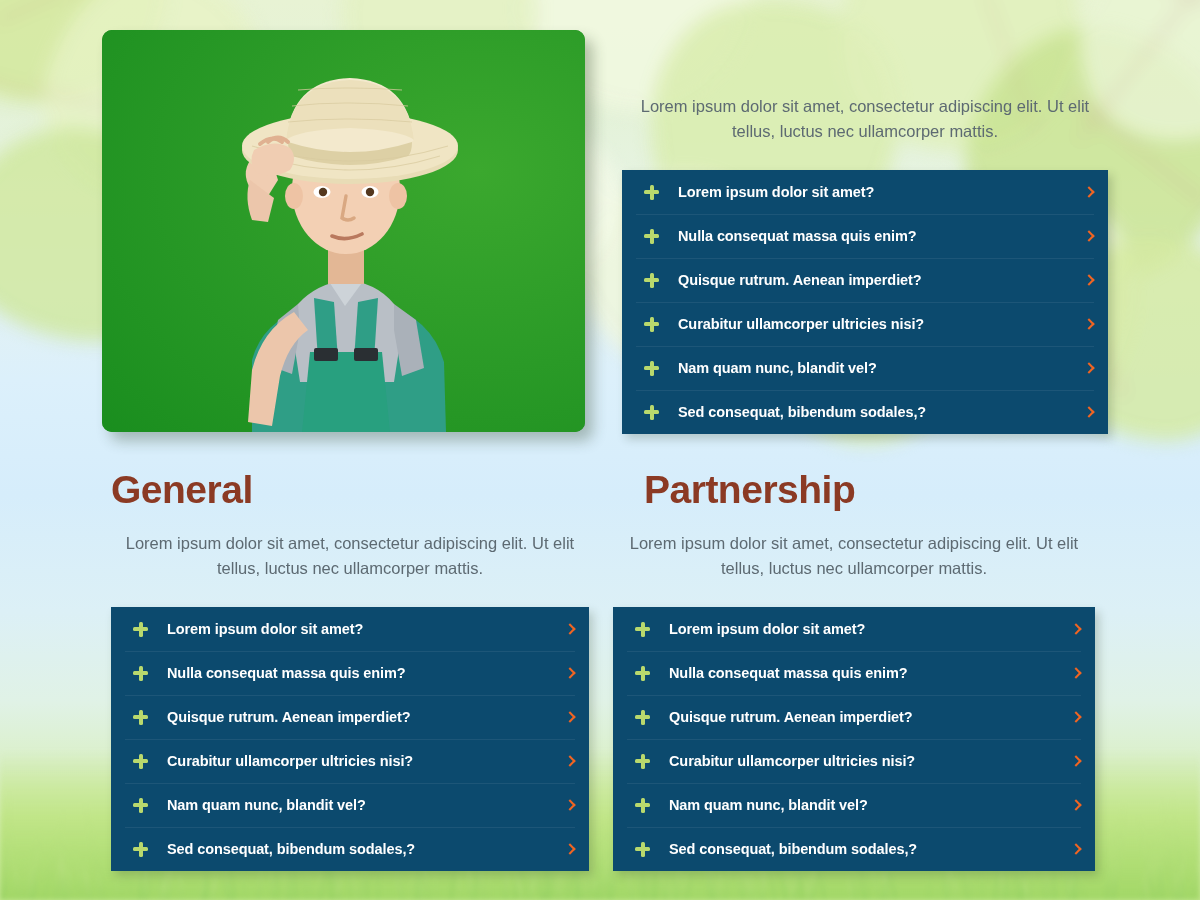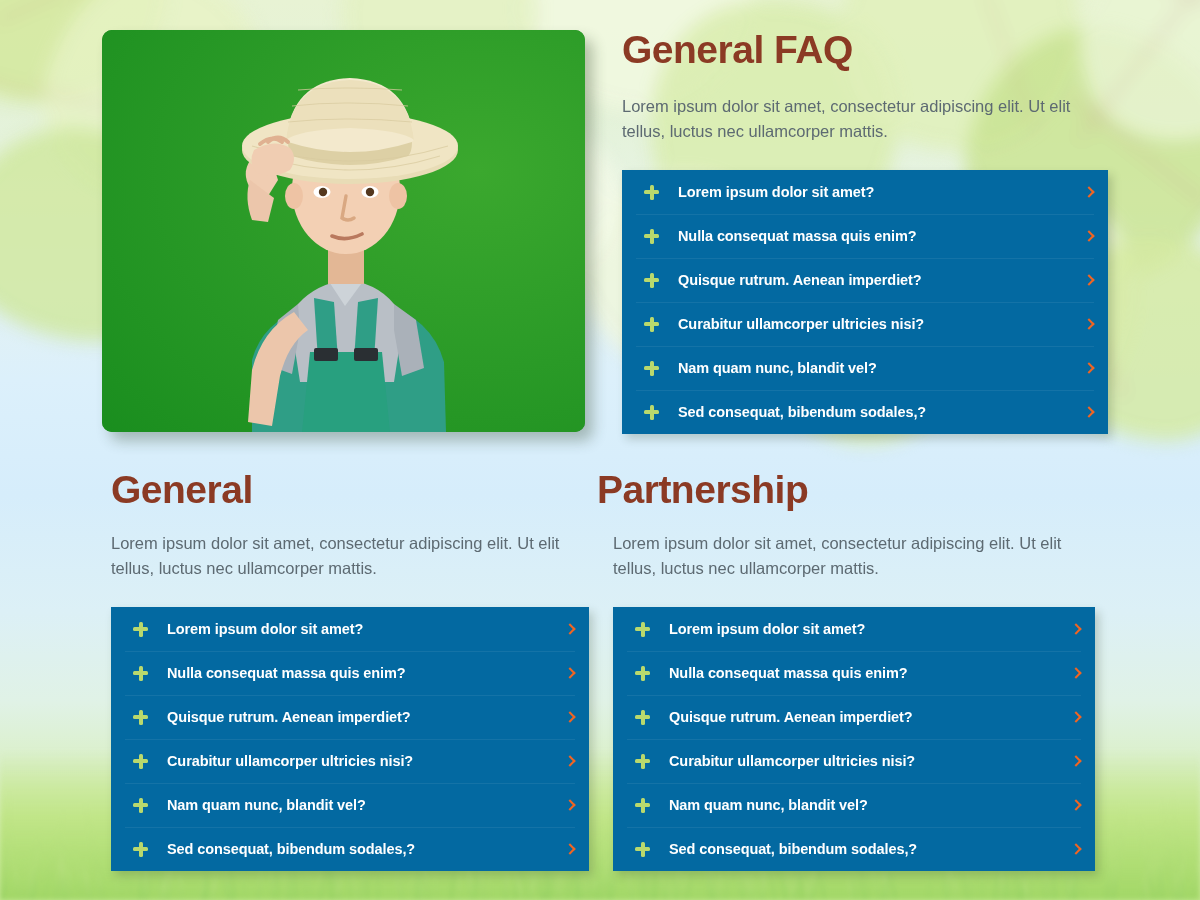--- a/index.html
+++ b/index.html
@@ -125,36 +125,37 @@
   .sec-title {
     position: absolute;
     color: #8b3a24;
     font-weight: 700;
     letter-spacing: -0.5px;
     line-height: 1;
     white-space: nowrap;
   }
   .sec-title.faq       { left: 622px; top: 30px;  font-size: 39px; }
   .sec-title.products  { left: 111px; top: 470px; font-size: 39px; }
-  .sec-title.partner   { left: 597px; top: 470px; font-size: 39px; }
+  .sec-title.partner   { left: 644px; top: 470px; font-size: 39px; }
 
   .sec-desc {
     position: absolute;
     color: #5d6a72;
     font-size: 16.5px;
     line-height: 1.52;
+    text-align: center;
   }
   .sec-desc.faq      { left: 622px; top: 94px;  width: 486px; }
   .sec-desc.products { left: 111px; top: 531px; width: 478px; }
   .sec-desc.partner  { left: 613px; top: 531px; width: 482px; }
 
   
   .faq-panel {
     position: absolute;
-    background: #0369a1;
+    background: #0c4a6e;
     box-shadow: 4px 5px 9px rgba(40,60,30,.22);
   }
   .faq-panel.p-faq      { left: 622px; top: 170px; width: 486px; height: 264px; }
   .faq-panel.p-products { left: 111px; top: 607px; width: 478px; height: 264px; }
   .faq-panel.p-partner  { left: 613px; top: 607px; width: 482px; height: 264px; }
 
   .faq-item {
     position: relative;
     display: flex;
     align-items: center;
@@ -526,21 +527,20 @@
           <path d="M186 92 Q248 86 310 92"></path>
         </g>
 
         <path d="M152 120 Q172 108 188 118 Q196 128 188 140 Q170 150 154 142 Q146 132 152 120 Z" fill="#f0cdb2"></path>
         <path d="M158 114 Q170 104 180 112" stroke="#e0b191" stroke-width="4" fill="none" stroke-linecap="round"></path>
         <path d="M166 112 Q176 103 186 112" stroke="#e0b191" stroke-width="4" fill="none" stroke-linecap="round"></path>
       </svg>
     </div>
   </div>
 
-  <h1 class="sec-title faq">General FAQ</h1>
   <p class="sec-desc faq">Lorem ipsum dolor sit amet, consectetur adipiscing elit. Ut elit tellus, luctus nec ullamcorper mattis.</p>
   <div class="faq-panel p-faq">
       <div class="faq-item">
         <span class="plus-icon"></span>
         <span class="faq-label">Lorem ipsum dolor sit amet?</span>
         <span class="chevron-icon"></span>
       </div>
       <div class="faq-item">
         <span class="plus-icon"></span>
         <span class="faq-label">Nulla consequat massa quis enim?</span>

